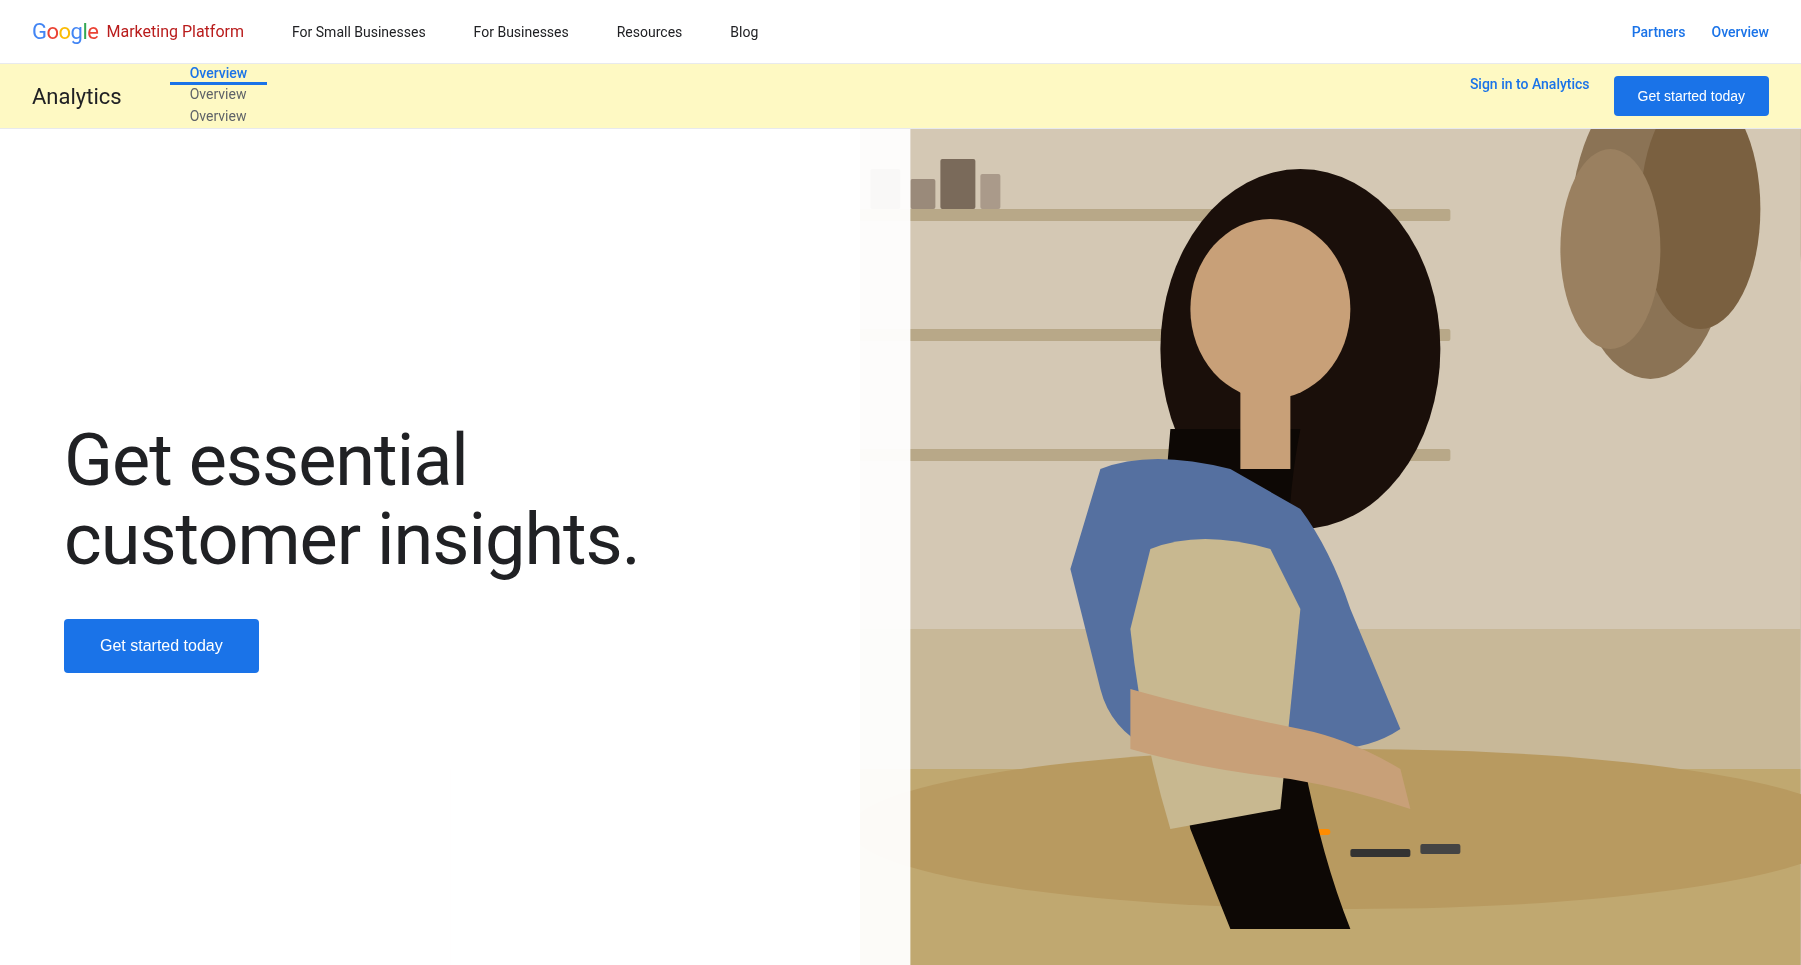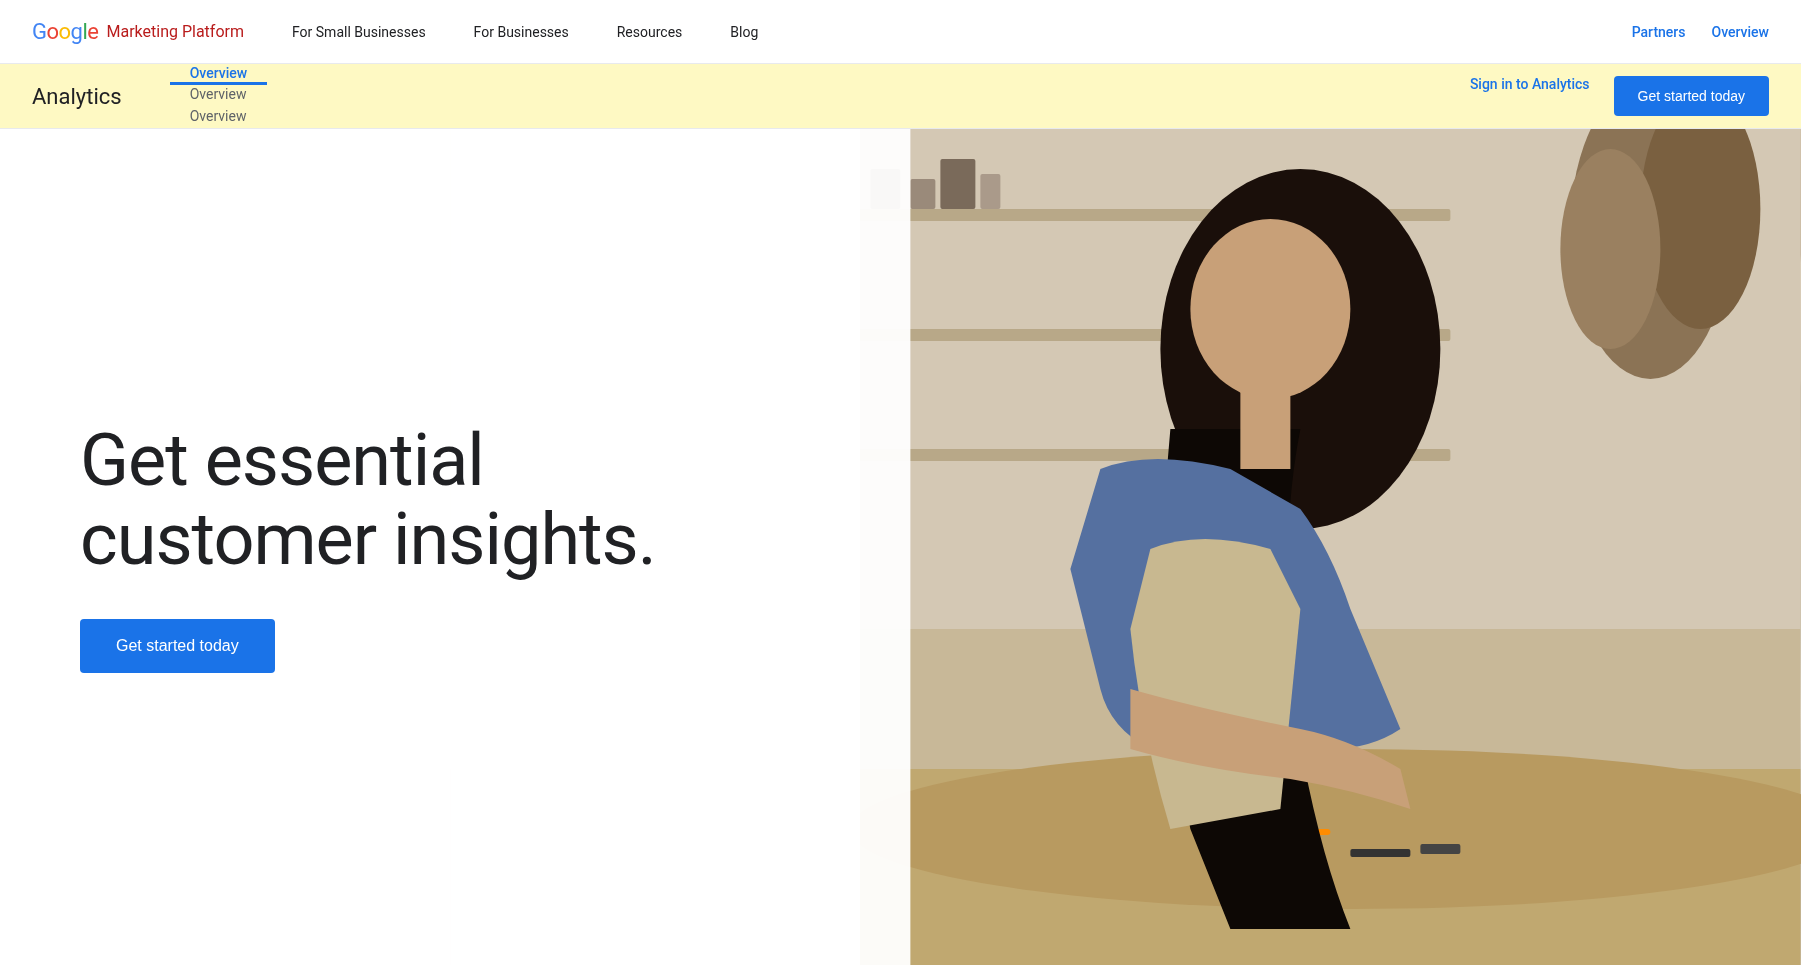--- a/index.html
+++ b/index.html
@@ -169,21 +169,21 @@
     .hero-card {
       position: absolute;
       left: 0;
       top: 0;
       width: 860px;
       height: 100%;
       background: rgba(255, 255, 255, 0.97);
       display: flex;
       flex-direction: column;
       justify-content: center;
-      padding: 80px 80px 80px 80px;
+      padding: 80px 80px 80px 64px;
     }
 
     .hero-headline {
       font-size: 72px;
       font-weight: 400;
       color: #202124;
       line-height: 1.1;
       margin-bottom: 40px;
       letter-spacing: -1px;
     }

